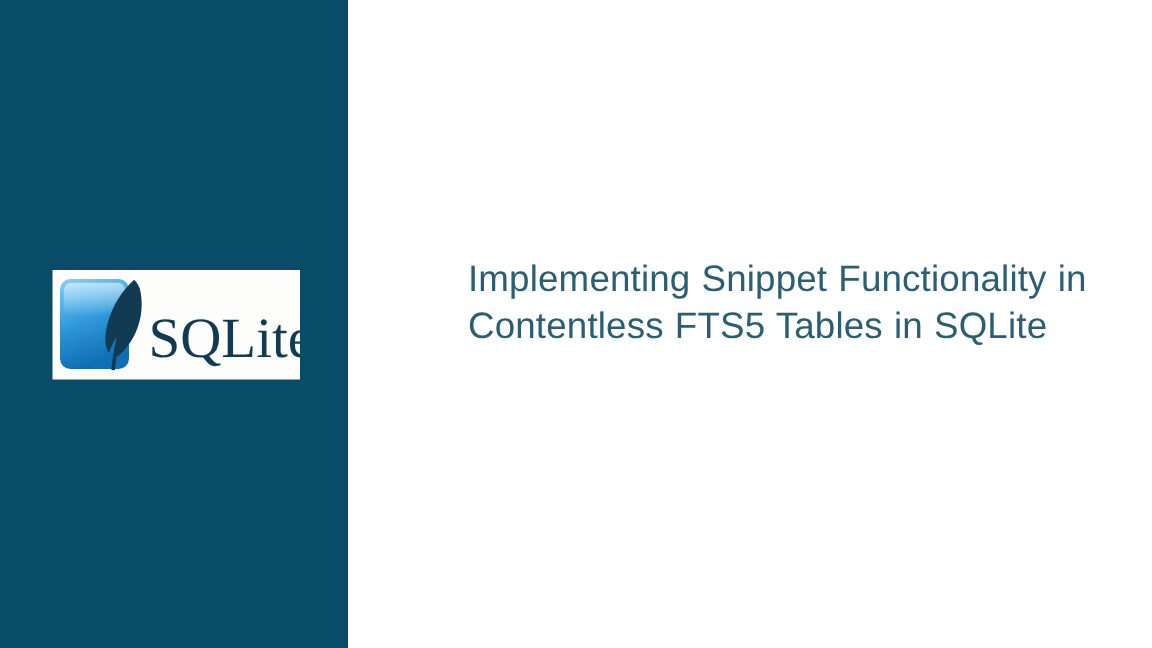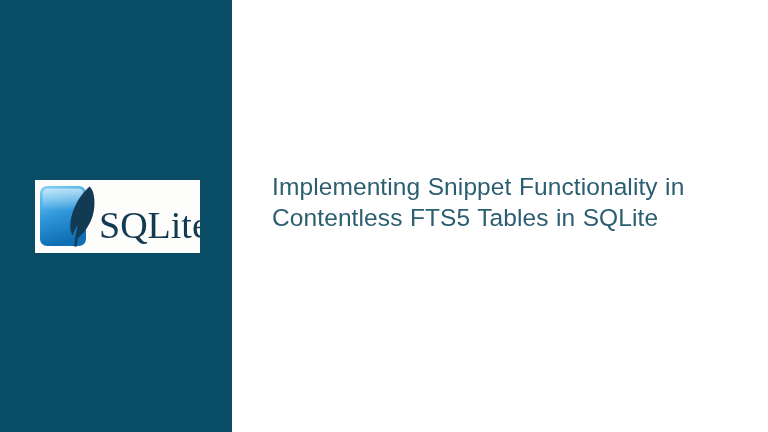--- a/index.html
+++ b/index.html
@@ -60,20 +60,21 @@
     height: 73px;
     display: block;
   }
 
   
   .content {
     position: relative;
     flex: 1 1 auto;
     height: 432px;
     background: #ffffff;
+    margin-left: 40px;
   }
   .article-title {
     position: absolute;
     left: 40px;
     top: 171px;
     width: 500px;
     margin: 0;
     font-family: "Liberation Sans", sans-serif;
     font-size: 24.5px;
     font-weight: 400;

